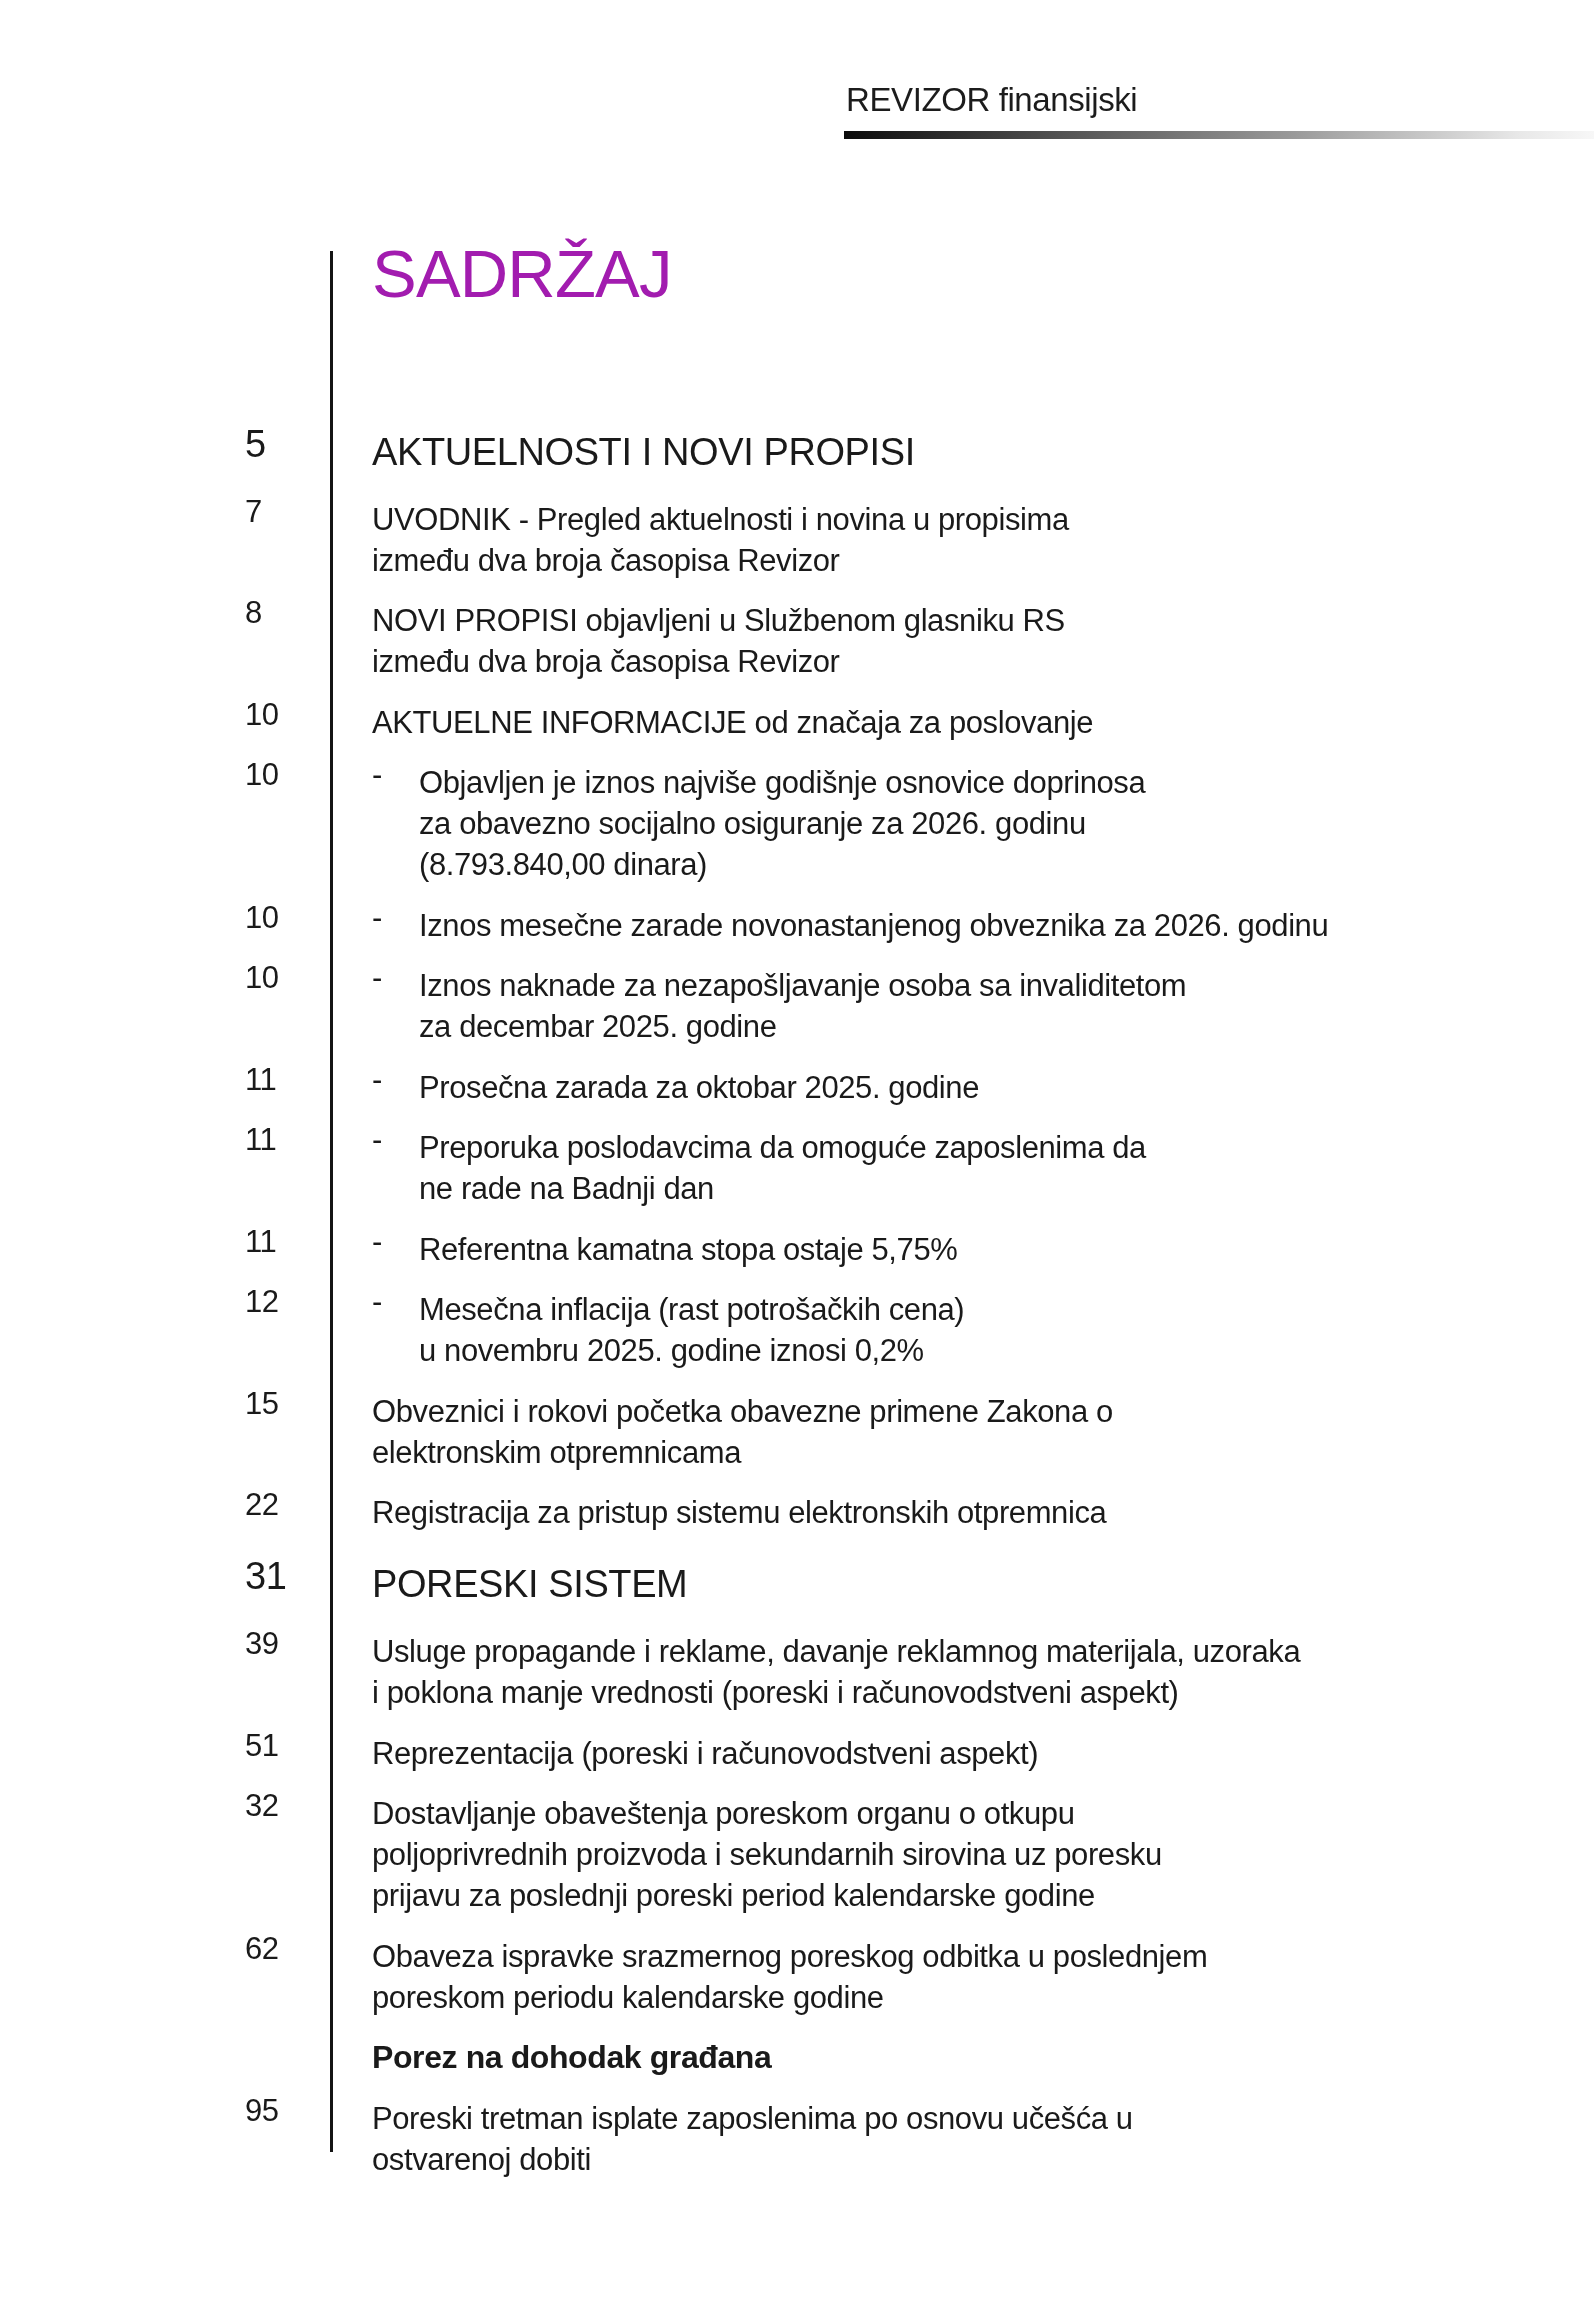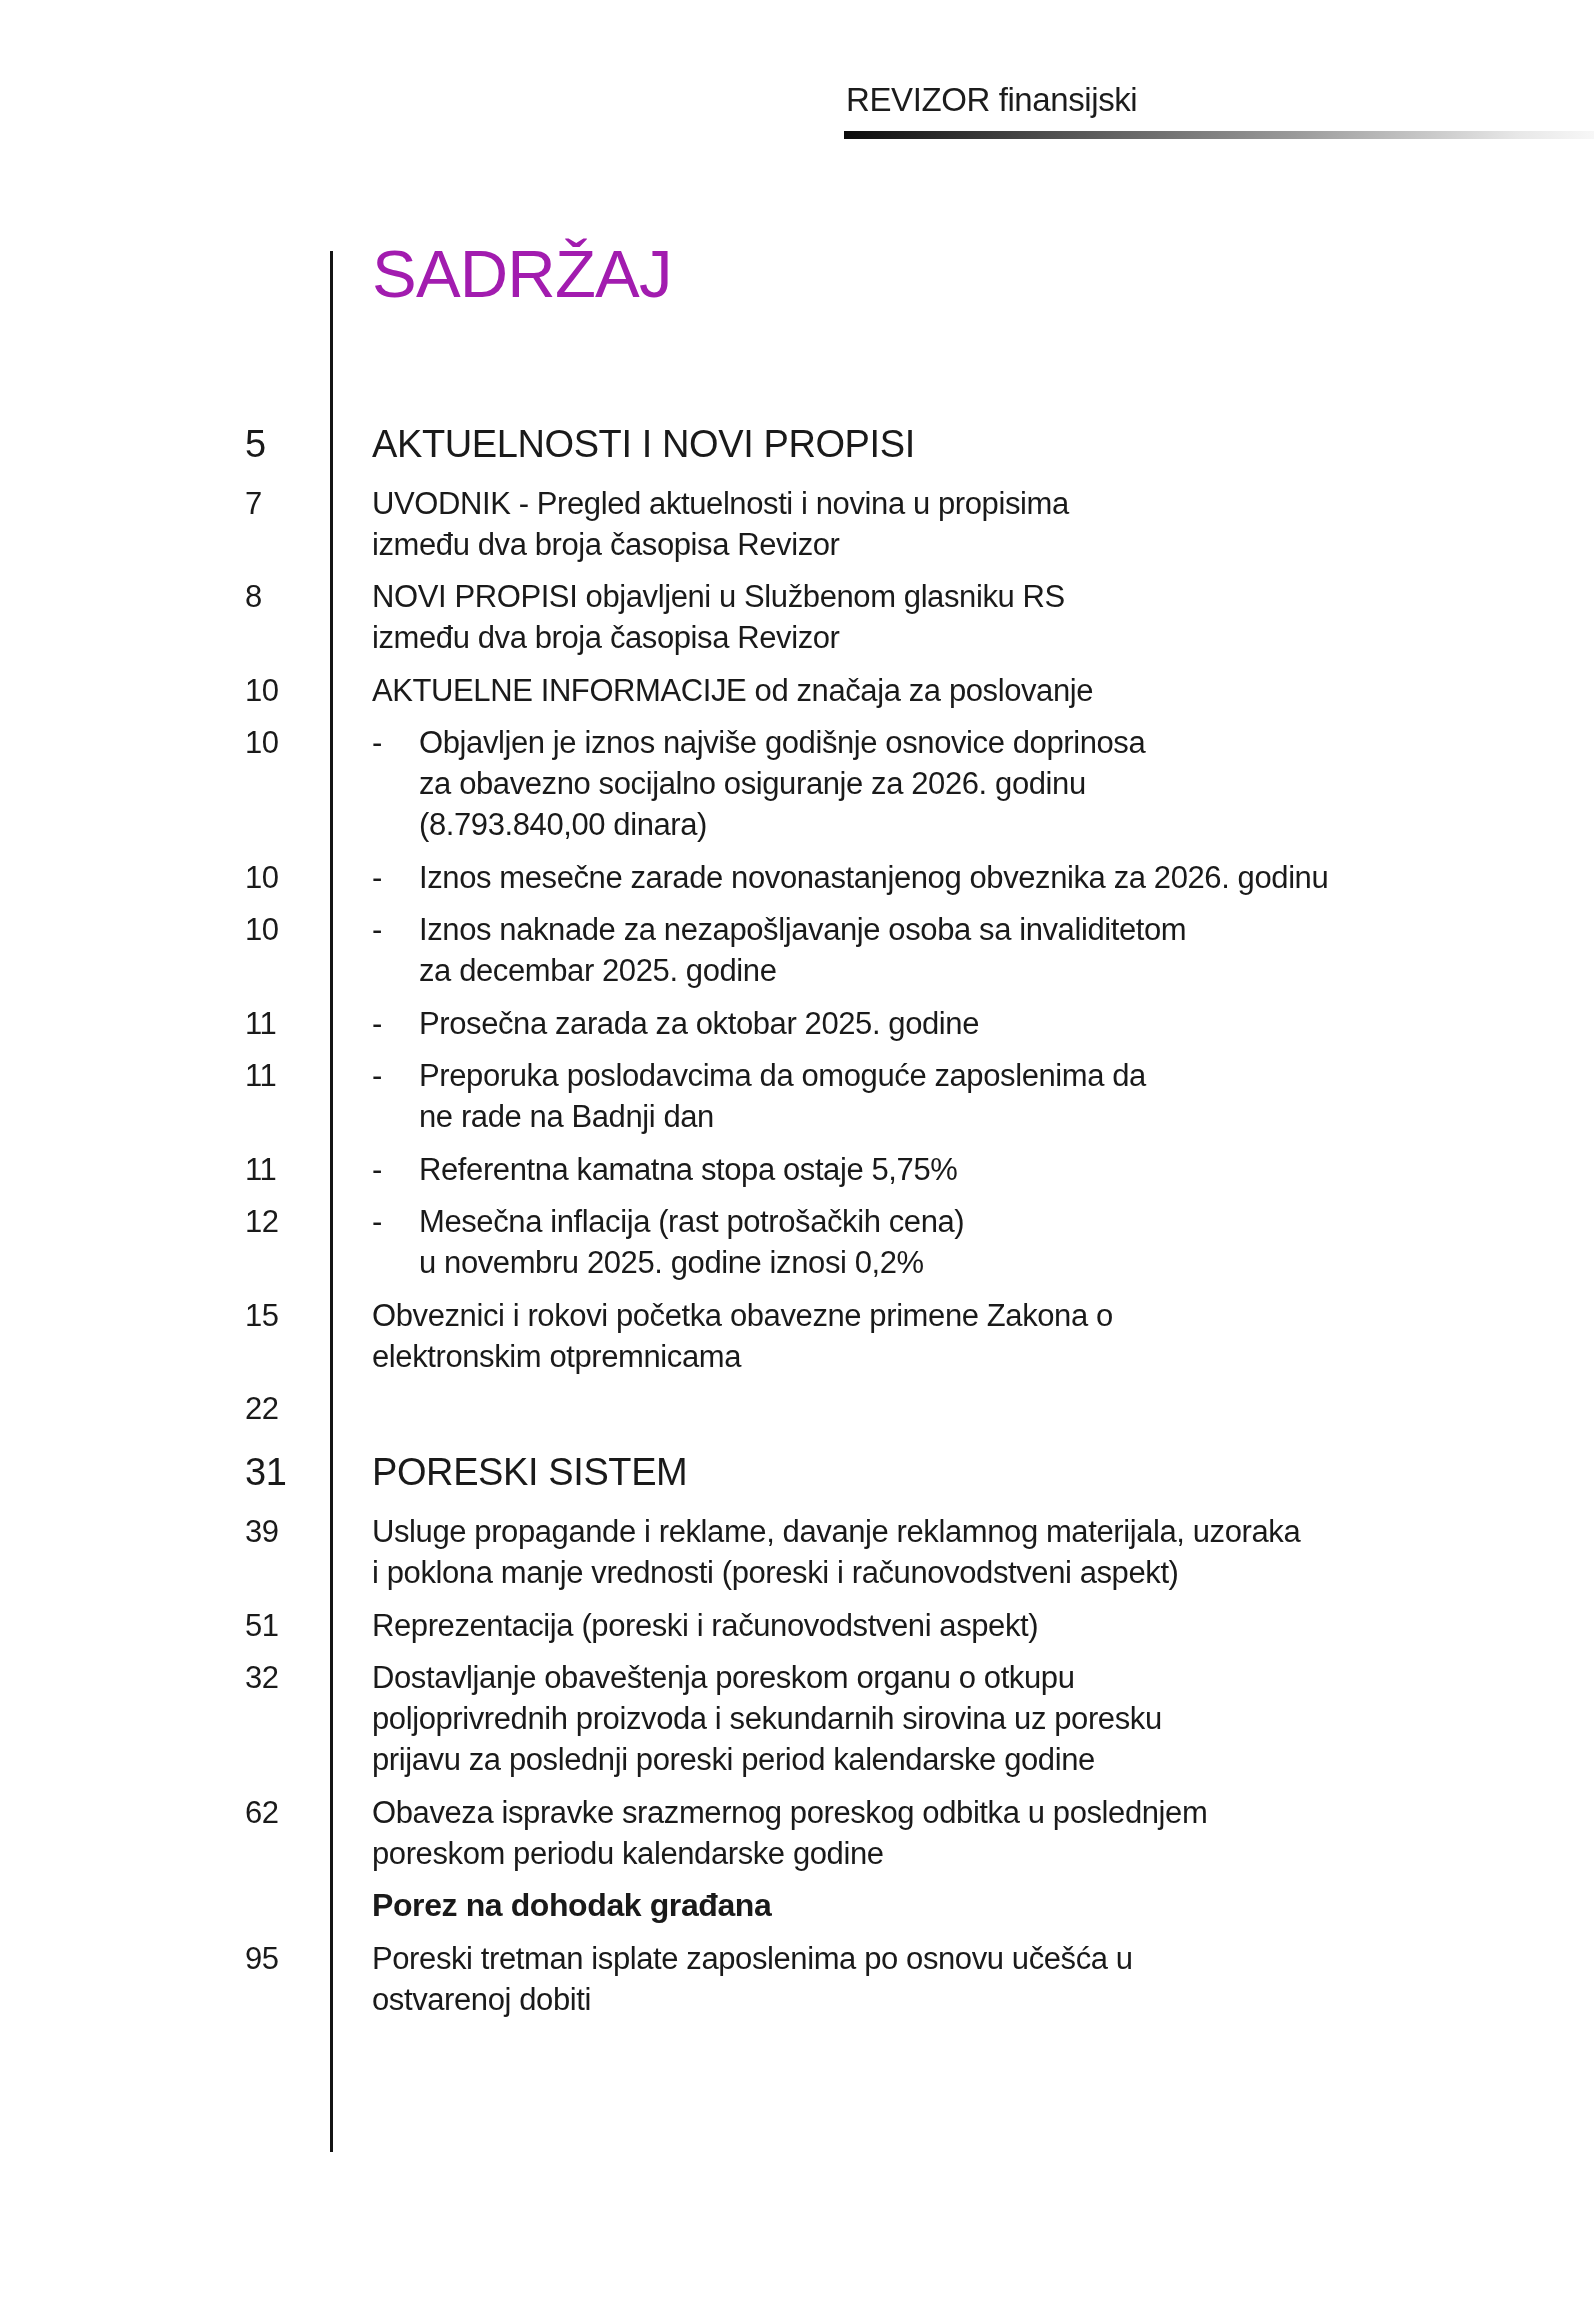--- a/index.html
+++ b/index.html
@@ -38,21 +38,21 @@
   .toc{
     position:absolute;left:245px;top:401px;width:1170px;
   }
   .row{
     display:flex;align-items:flex-start;
     font-size:31px;line-height:41px;letter-spacing:-0.4px;
     margin-bottom:11.5px;
   }
   .row .num{width:127px;flex:none;}
   .row .entry{flex:1;display:flex;min-width:0;}
-  .row .txt{flex:1;white-space:pre-line;min-width:0;}
+  .row .txt{flex:1;white-space:pre-line;min-width:0;margin-top:8px;}
   .row .dash{width:47px;flex:none;}
   .row.section{
     font-size:38px;line-height:46px;
     margin-top:19.6px;margin-bottom:16.4px;letter-spacing:-0.4px;
   }
   .row.subheading{margin-top:1.6px;}
   .row.subheading .txt{font-weight:bold;font-size:32px;}
 </style>
 </head>
 <body>
@@ -163,20 +163,23 @@
     <div class="row">
       <div class="num">15</div>
       <div class="entry">
           <div class="txt">Obveznici i rokovi početka obavezne primene Zakona o
 elektronskim otpremnicama</div>
         </div>
     </div>
 
     <div class="row">
       <div class="num">22</div>
+      <div class="entry">
+          <div class="txt">Registracija za pristup sistemu elektronskih otpremnica</div>
+        </div>
     </div>
 
     <div class="row section">
       <div class="num">31</div>
       <div class="entry">
           <div class="txt">PORESKI SISTEM</div>
         </div>
     </div>
 
 

